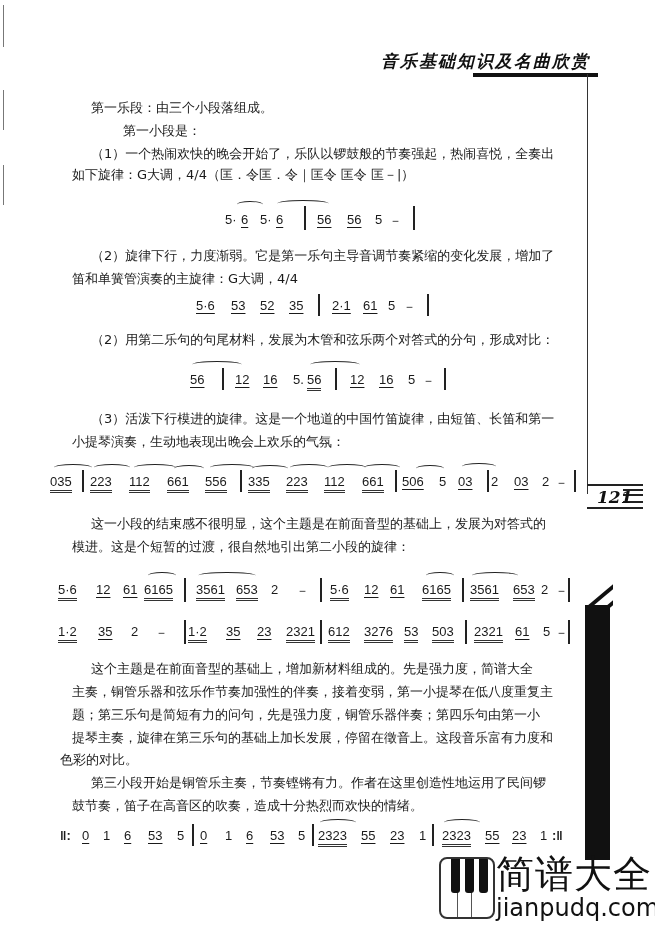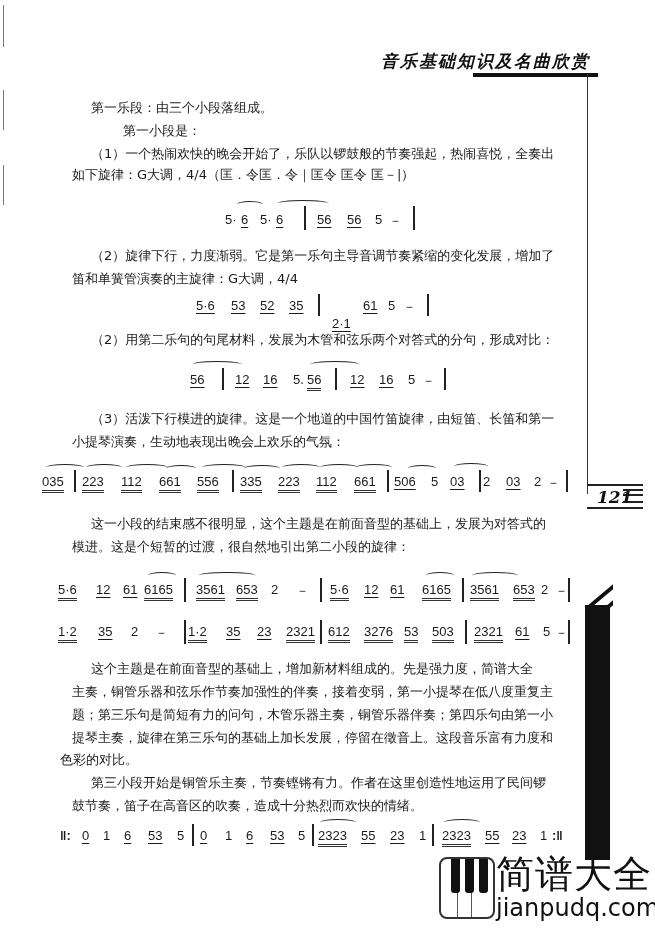--- a/index.html
+++ b/index.html
@@ -102,21 +102,21 @@
 
 <div class="para" style="left:91px;top:244px;">（2）旋律下行，力度渐弱。它是第一乐句主导音调节奏紧缩的变化发展，增加了</div>
 <div class="para" style="left:72px;top:267px;">笛和单簧管演奏的主旋律：G大调，4/4</div>
 
 <div class="score" style="left:196px;top:292px;width:260px;height:30px;">
   <span class="note u1" style="left:0;top:6px;">5·6</span>
   <span class="note u1" style="left:35px;top:6px;">53</span>
   <span class="note u1" style="left:64px;top:6px;">52</span>
   <span class="note u1" style="left:93px;top:6px;">35</span>
   <div class="bar" style="left:122px;top:2px;height:22px;"></div>
-  <span class="note u1" style="left:136px;top:24px;">2·1</span>
+  <span class="note u1" style="left:136px;top:6px;">2·1</span>
   <span class="note u1" style="left:167px;top:6px;">61</span>
   <span class="note" style="left:192px;top:6px;">5</span>
   <span class="note" style="left:207px;top:6px;">－</span>
   <div class="bar" style="left:231px;top:2px;height:22px;"></div>
 </div>
 
 <div class="para" style="left:91px;top:328px;">（2）用第二乐句的句尾材料，发展为木管和弦乐两个对答式的分句，形成对比：</div>
 
 <div class="score" style="left:190px;top:360px;width:260px;height:32px;">
   <span class="note u1" style="left:0;top:12px;">56</span>
@@ -131,21 +131,21 @@
   <span class="note" style="left:218px;top:12px;">5</span>
   <span class="note" style="left:232px;top:12px;">－</span>
   <div class="bar" style="left:254px;top:8px;height:22px;"></div>
   <div class="tie" style="left:2px;top:1px;width:50px;"></div>
   <div class="tie" style="left:120px;top:1px;width:50px;"></div>
 </div>
 
 <div class="para" style="left:91px;top:407px;">（3）活泼下行模进的旋律。这是一个地道的中国竹笛旋律，由短笛、长笛和第一</div>
 <div class="para" style="left:72px;top:430px;">小提琴演奏，生动地表现出晚会上欢乐的气氛：</div>
 
-<div class="score" style="left:42px;top:466px;width:530px;height:30px;">
+<div class="score" style="left:50px;top:466px;width:530px;height:30px;">
   <span class="note u2" style="left:0;top:8px;">035</span>
   <div class="bar" style="left:32px;top:4px;height:22px;"></div>
   <span class="note u2" style="left:40px;top:8px;">223</span>
   <span class="note u2" style="left:79px;top:8px;">112</span>
   <span class="note u2" style="left:117px;top:8px;">661</span>
   <span class="note u2" style="left:155px;top:8px;">556</span>
   <div class="bar" style="left:190px;top:4px;height:22px;"></div>
   <span class="note u2" style="left:198px;top:8px;">335</span>
   <span class="note u2" style="left:236px;top:8px;">223</span>
   <span class="note u2" style="left:274px;top:8px;">112</span>
@@ -221,21 +221,21 @@
   <div class="bar" style="left:407px;top:2px;height:24px;"></div>
   <span class="note u2" style="left:416px;top:6px;">2321</span>
   <span class="note u1" style="left:457px;top:6px;">61</span>
   <span class="note" style="left:485px;top:6px;">5</span>
   <span class="note" style="left:497px;top:6px;">－</span>
   <div class="bar" style="left:510px;top:2px;height:24px;"></div>
 </div>
 
 <div class="para" style="left:91px;top:657px;">这个主题是在前面音型的基础上，增加新材料组成的。先是强力度，简谱大全</div>
 <div class="para" style="left:72px;top:680px;">主奏，铜管乐器和弦乐作节奏加强性的伴奏，接着变弱，第一小提琴在低八度重复主</div>
-<div class="para" style="left:72px;top:703px;">题；第三乐句是简短有力的问句，木管乐器主奏，铜管乐器伴奏；第四乐句由第一小</div>
+<div class="para" style="left:72px;top:703px;">题；第三乐句是简短有力的问句，先是强力度，铜管乐器伴奏；第四乐句由第一小</div>
 <div class="para" style="left:72px;top:726px;">提琴主奏，旋律在第三乐句的基础上加长发展，停留在徵音上。这段音乐富有力度和</div>
 <div class="para" style="left:60px;top:748px;">色彩的对比。</div>
 <div class="para" style="left:91px;top:771px;">第三小段开始是铜管乐主奏，节奏铿锵有力。作者在这里创造性地运用了民间锣</div>
 <div class="para" style="left:72px;top:794px;">鼓节奏，笛子在高音区的吹奏，造成十分热烈而欢快的情绪。</div>
 
 <div class="score" style="left:60px;top:818px;width:520px;height:32px;">
   <span class="note" style="left:0;top:10px;font-weight:bold;">‖:</span>
   <span class="note u1" style="left:22px;top:10px;">0</span>
   <span class="note" style="left:43px;top:10px;">1</span>
   <span class="note u1" style="left:64px;top:10px;">6</span>

